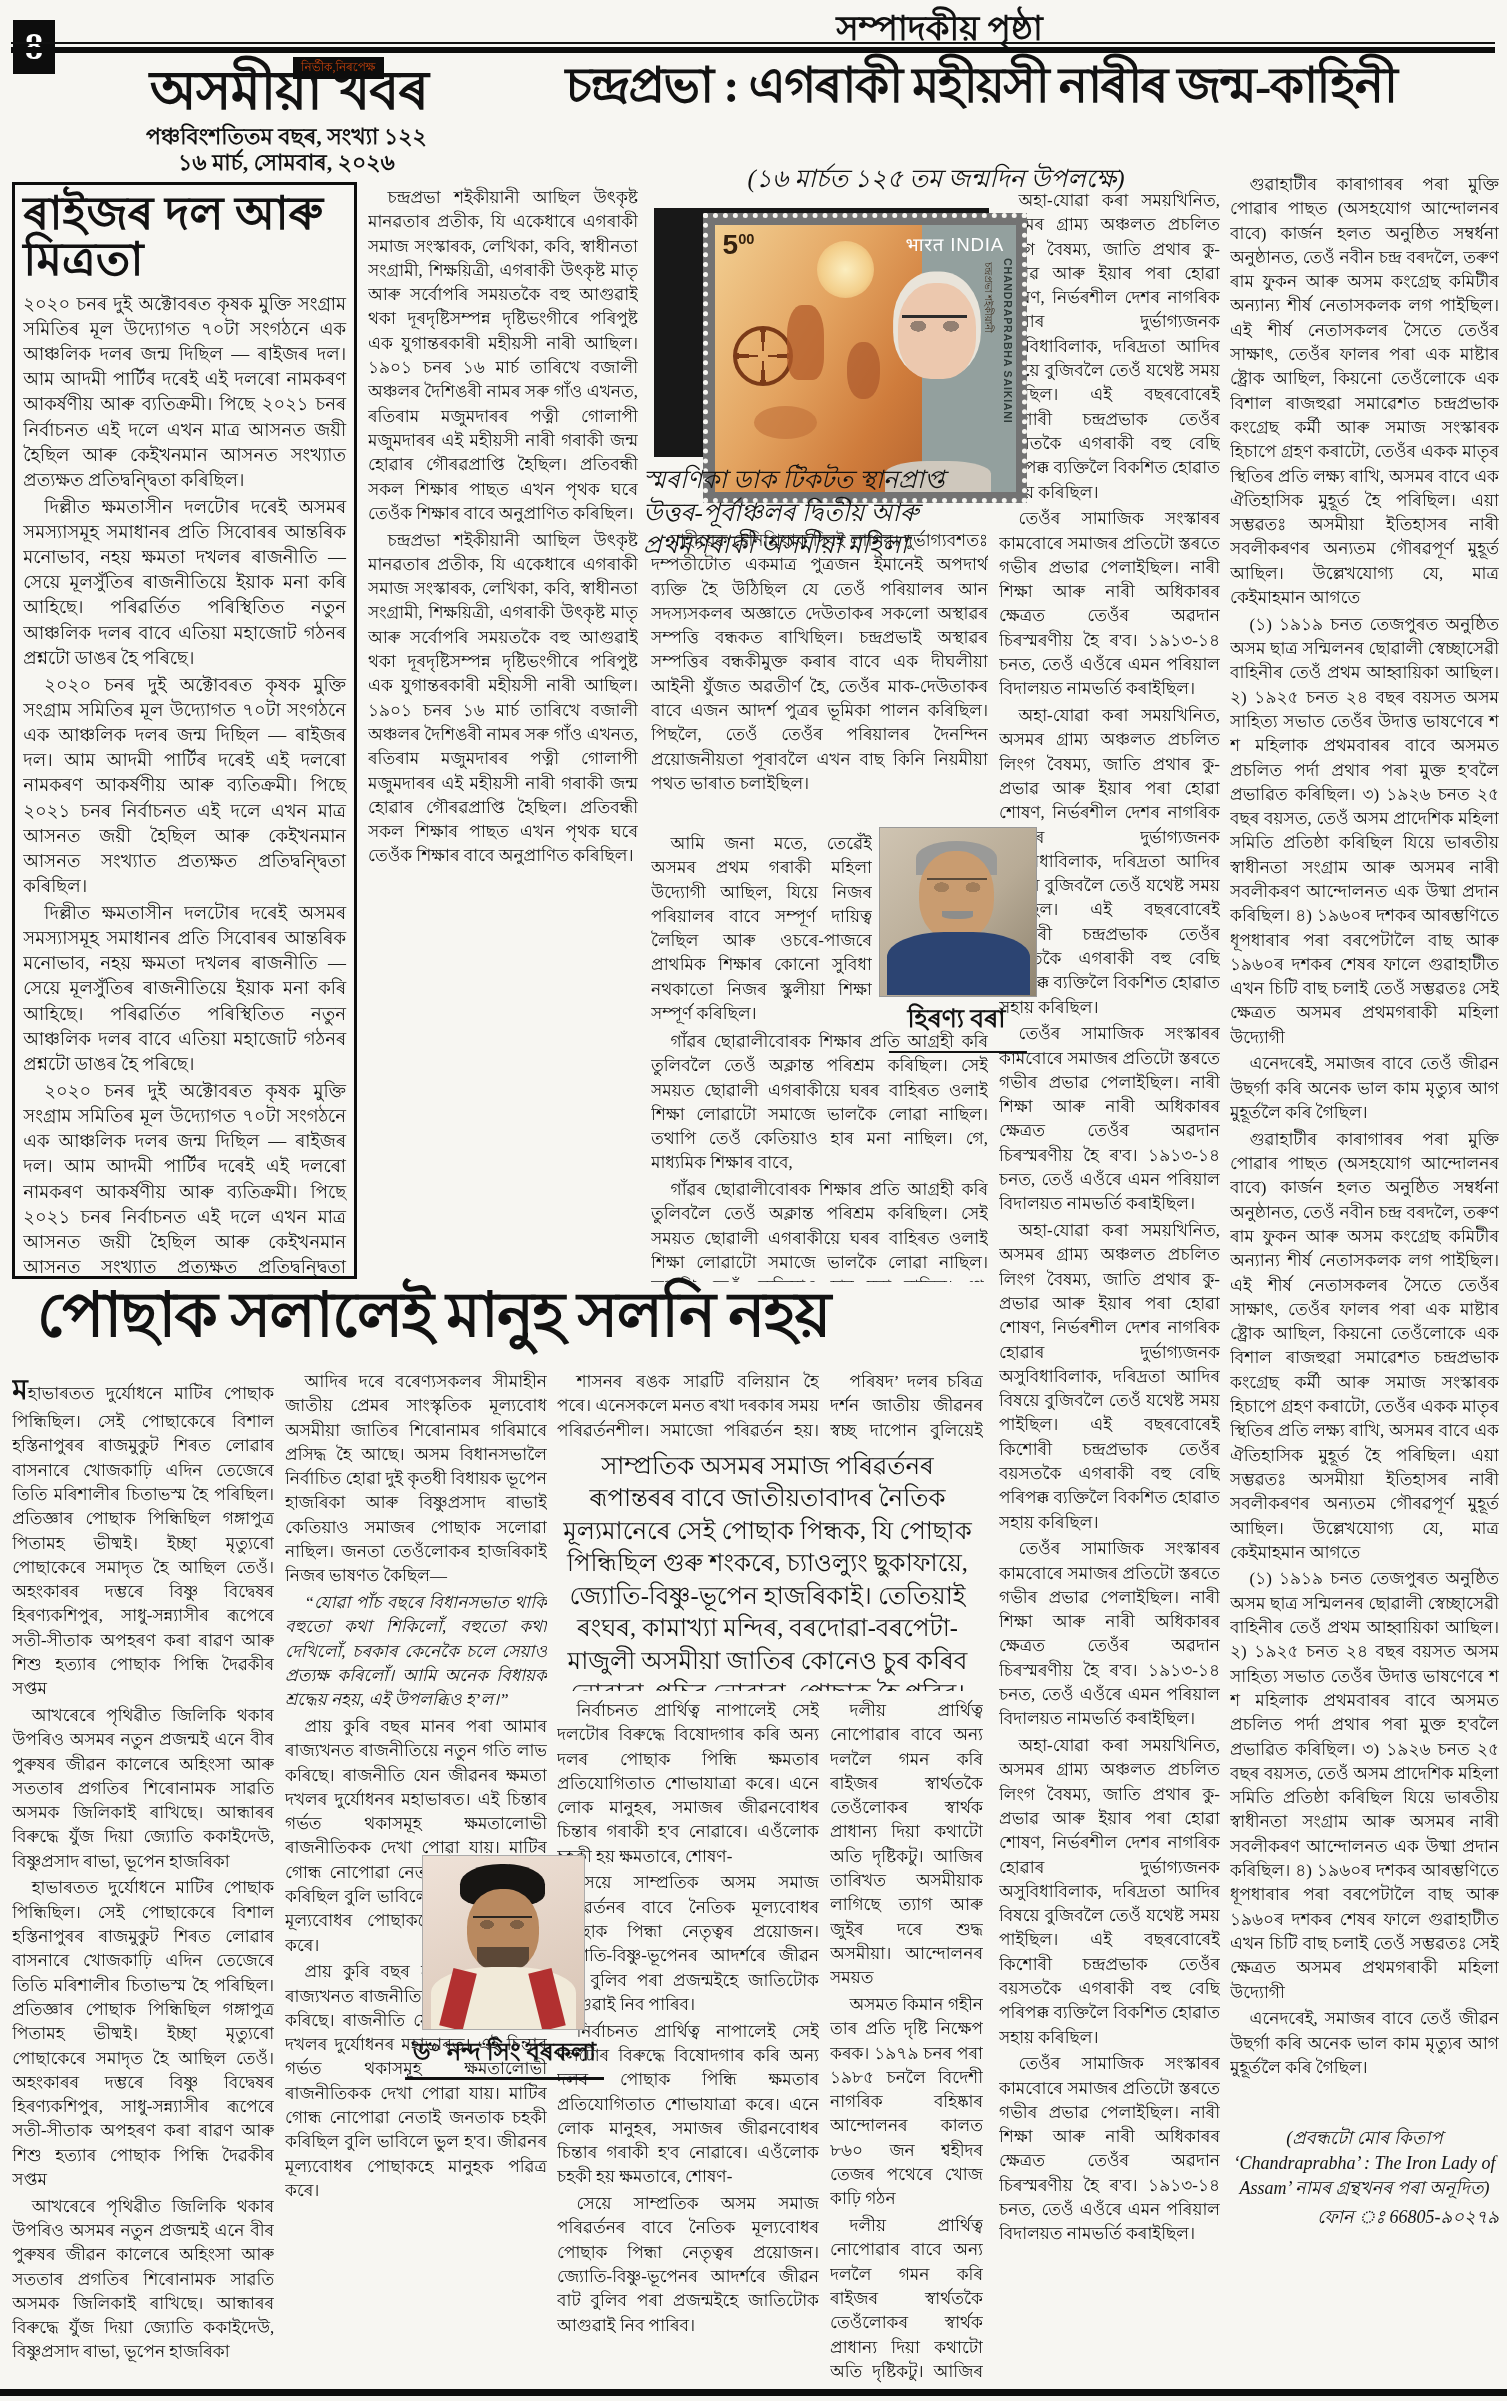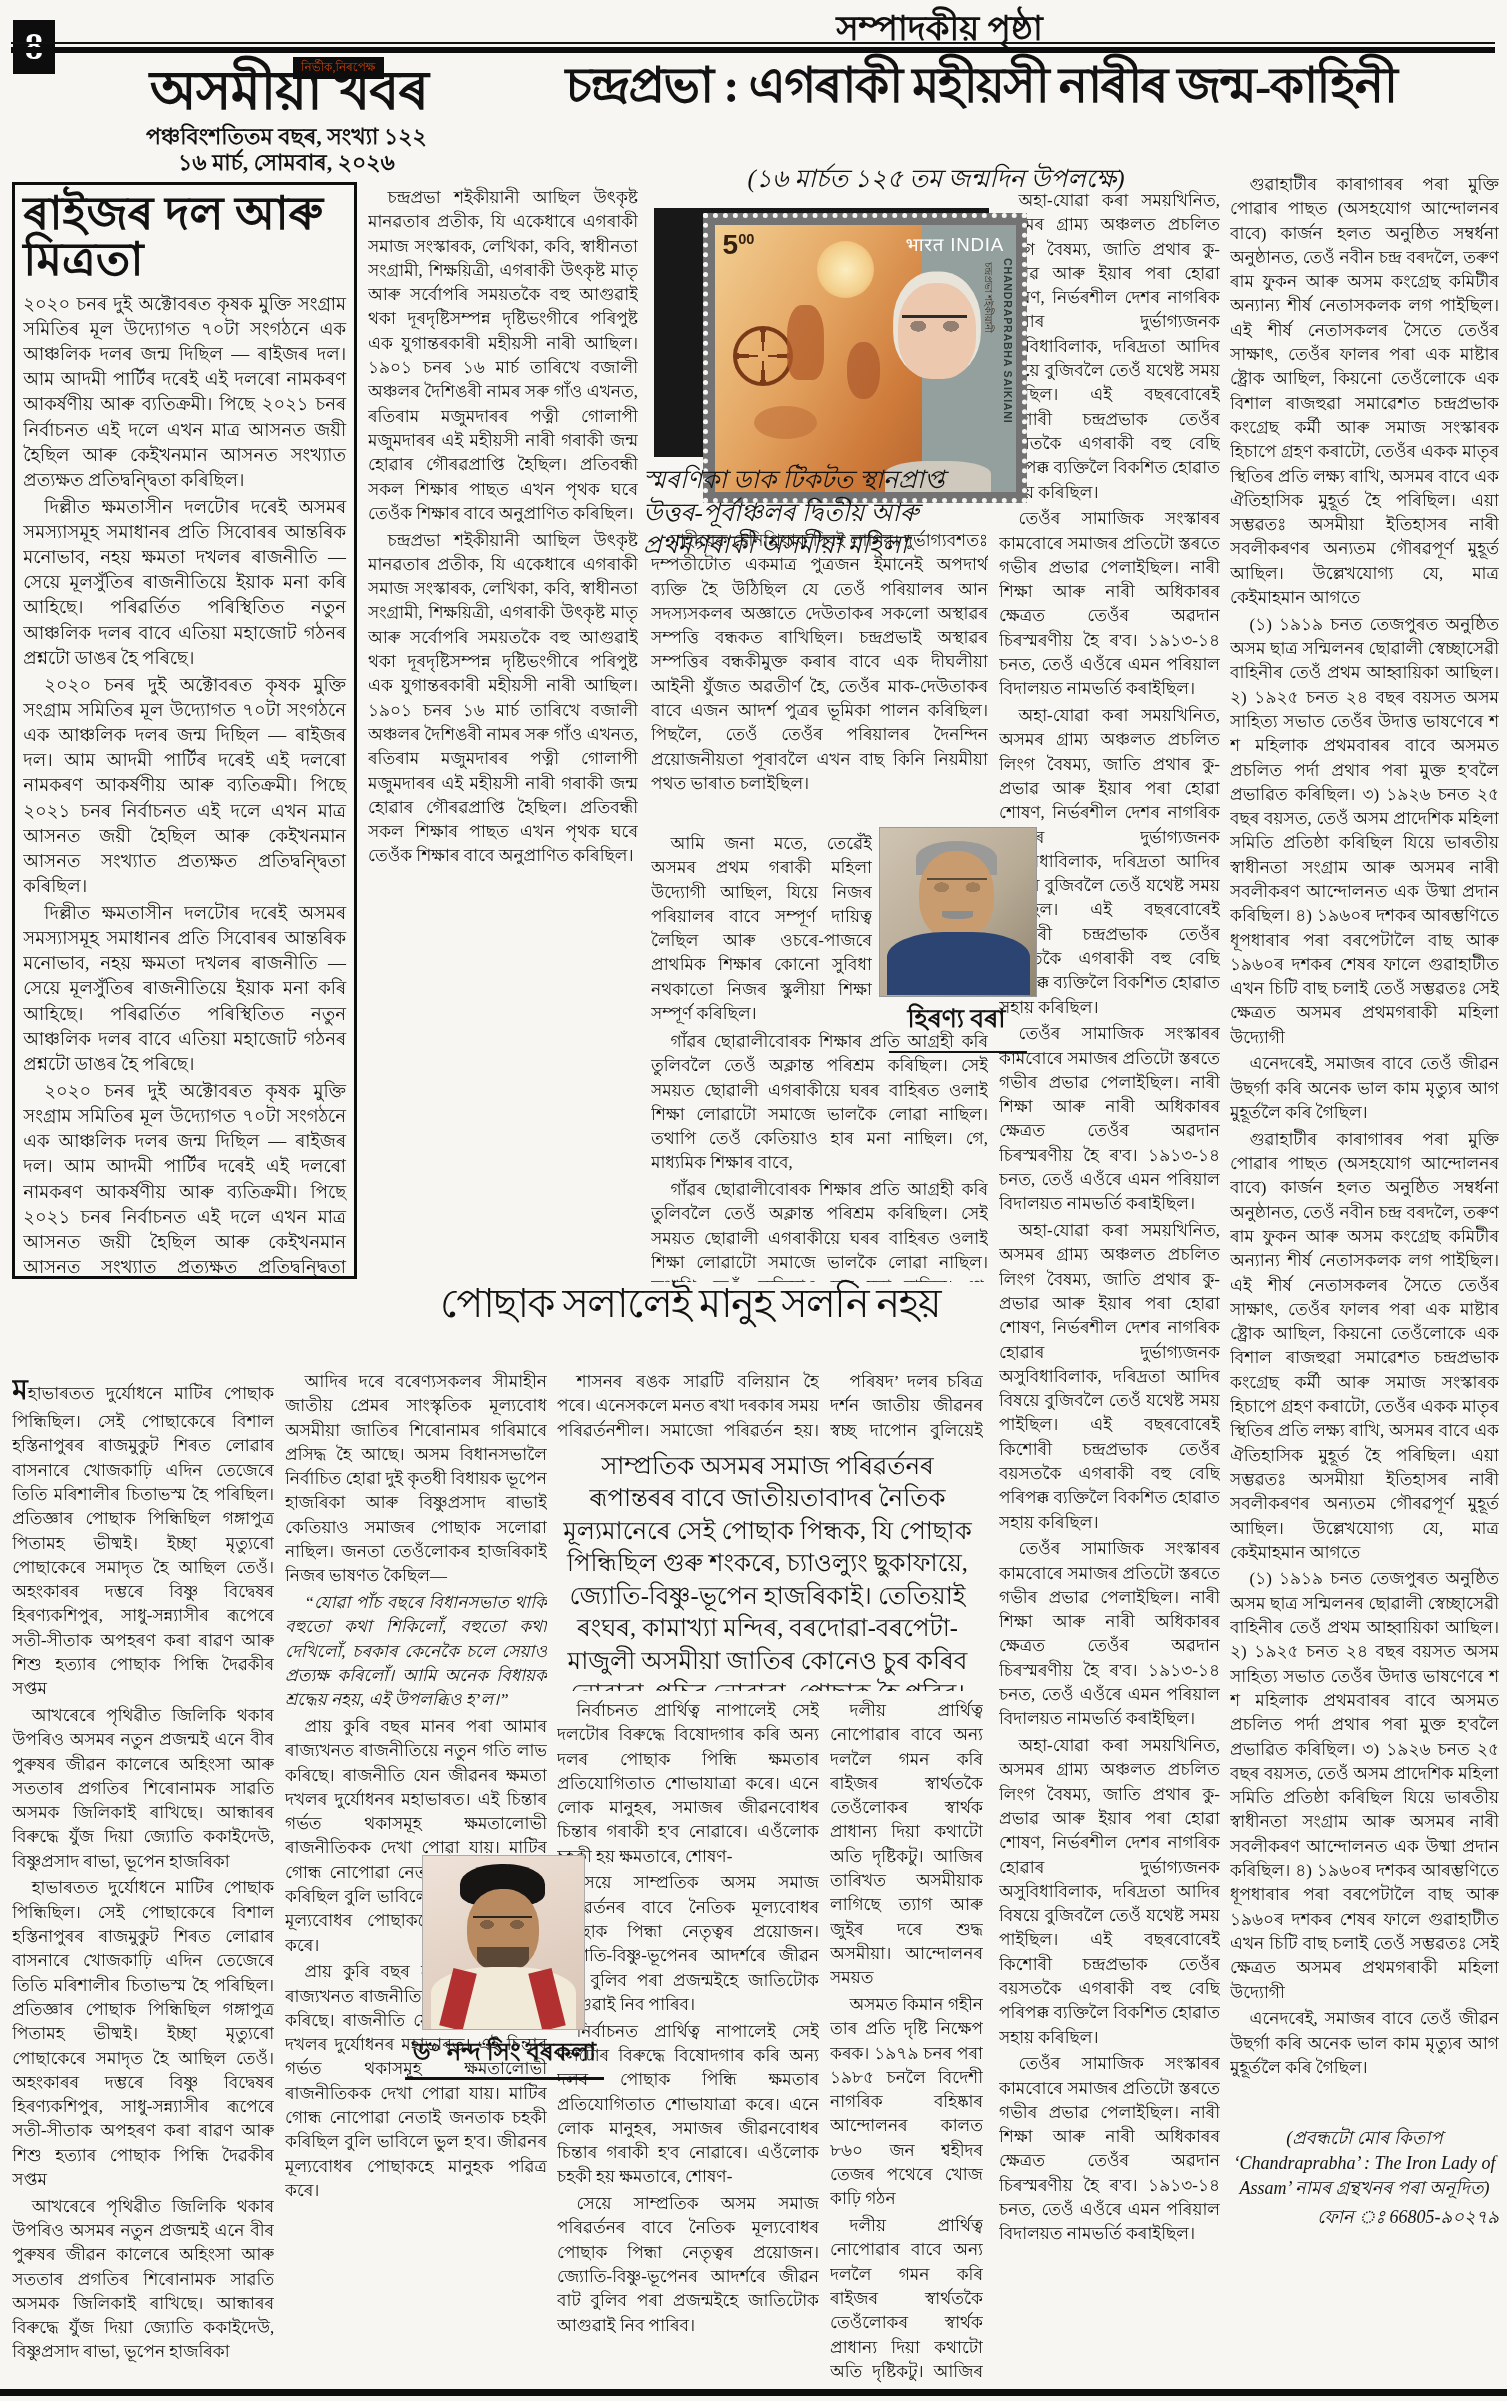--- a/index.html
+++ b/index.html
@@ -76,21 +76,21 @@
   .p1-face{position:absolute;left:39px;top:23px;width:75px;height:90px;border-radius:46%;background:#c99c70;}
   .p1-hair{position:absolute;left:36px;top:13px;width:81px;height:34px;border-radius:50% 50% 0 0;background:#9a9a98;}
   .p1-glass{position:absolute;left:47px;top:50px;width:60px;height:14.6px;border-top:2.4px solid #5a4a3a;
             background:radial-gradient(ellipse 12.2px 8.1px at 14.6px 7.3px,rgba(90,70,50,.35) 60%,transparent 62%),
                        radial-gradient(ellipse 12.2px 8.1px at 46px 7.3px,rgba(90,70,50,.35) 60%,transparent 62%);}
   .p1-mo{position:absolute;left:62px;top:83px;width:31px;height:8.1px;border-radius:0 0 40% 40%;background:#8d8d8b;}
   .p1-shirt{position:absolute;left:6.5px;top:104px;width:143px;height:63px;border-radius:40% 40% 0 0;background:#2c4472;}
   .photo1-cap{left:859px;top:999px;width:195px;text-align:center;font-size:25px;font-weight:bold;}
   .photo1-rule{left:889px;top:1051px;width:138px;height:2.4px;background:#111;}
   
-  .bot-hl{left:37px;top:1284px;width:903px;text-align:right;font-size:40px;font-weight:normal;
+  .bot-hl{left:37px;top:1284px;width:903px;text-align:left;font-size:62px;font-weight:bold;
           line-height:1.0;letter-spacing:-1.6px;}
   .b1{left:12.2px;top:1370px;width:262px;height:1012px;}
   .b2{left:285px;top:1370px;width:262px;height:1012px;}
   .b3t{left:557px;top:1370px;width:262px;height:72px;}
   .b3b{left:557px;top:1699px;width:262px;height:684px;}
   .b4t{left:830px;top:1370px;width:153px;height:72px;}
   .b4b{left:830px;top:1699px;width:153px;height:684px;}
   .pull{left:556px;top:1450px;width:423px;height:241px;background:#f7f6f2;overflow:hidden;
         font-size:24.4px;line-height:1.33;text-align:center;}
   .quote p{font-style:italic;}

